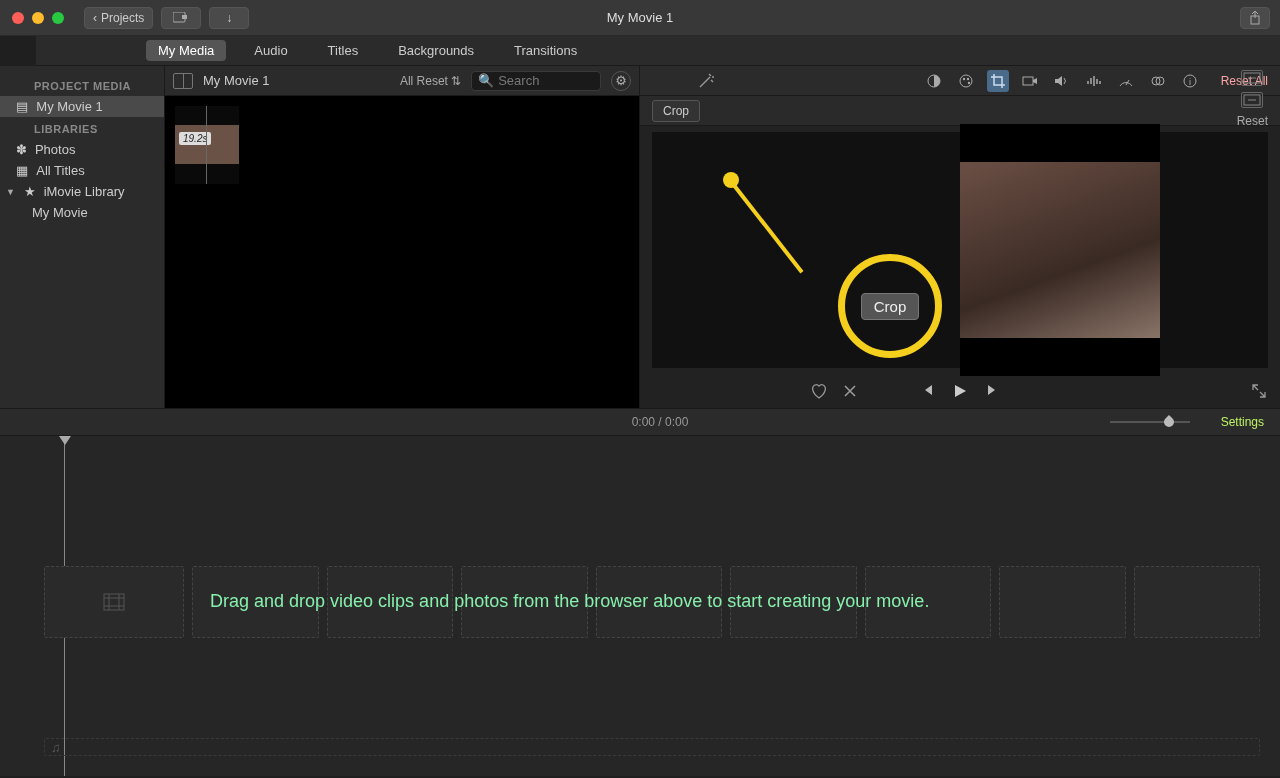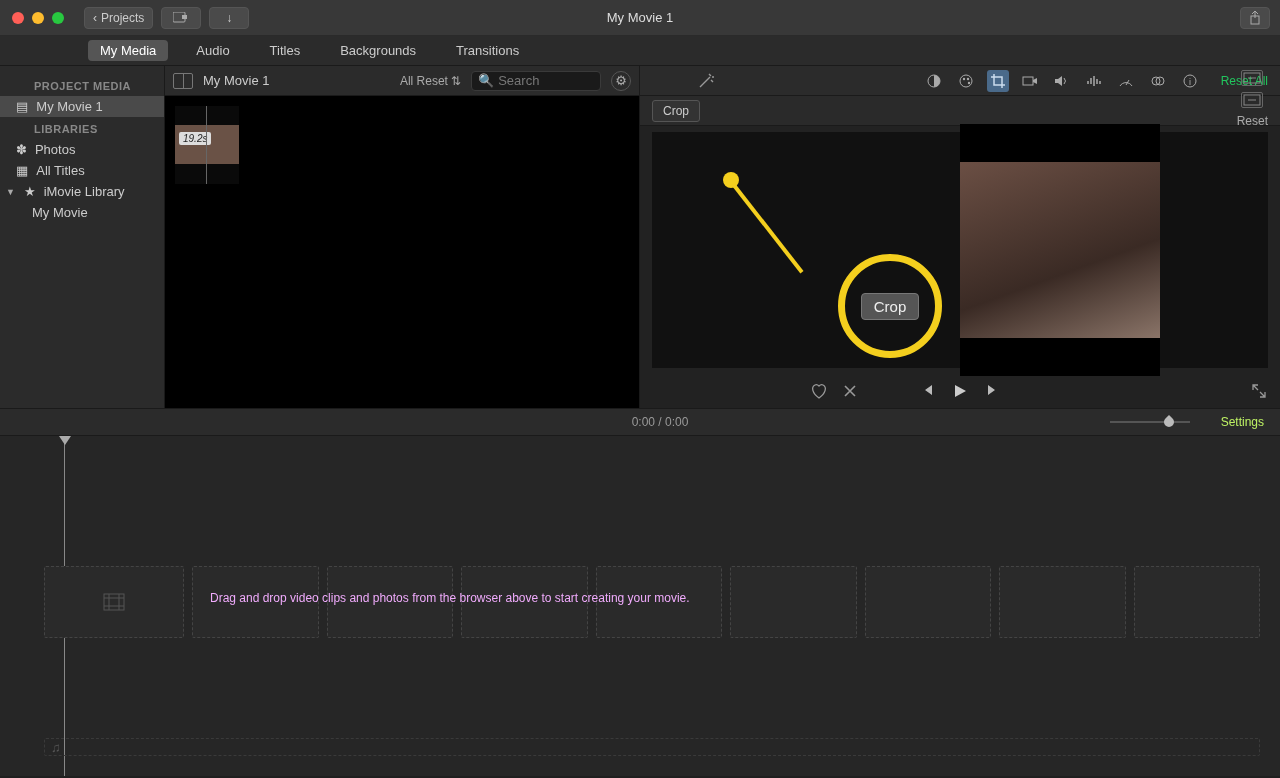--- a/index.html
+++ b/index.html
@@ -62,23 +62,24 @@
     align-items: center;
     justify-content: center;
   }
 
   
   .tabs-row {
     height: 30px;
     background: #2b2b2b;
     display: flex;
     align-items: center;
-    padding-left: 88px;
+    padding-left: 110px;
     gap: 0;
     border-bottom: 1px solid #1a1a1a;
+    margin-left: 36px;
   }
   .seg-tab {
     padding: 3px 12px;
     color: #ccc;
     font-size: 13px;
     border-radius: 4px;
   }
   .seg-tab.active { background: #555; color: #fff; }
   .tabs-row .gap { width: 16px; }
 
@@ -209,21 +210,21 @@
     background: #2b2b2b;
     position: relative;
   }
   .wand-icon {
     position: absolute;
     left: 56px;
     color: #888;
   }
   .top-icon { width: 22px; height: 22px; display:flex; align-items:center; justify-content:center; color:#aaa; border-radius:3px; }
   .top-icon.active { background:#4a6a8a; color:#cde; }
-  .reset-all { color:#22c55e; font-size:12px; margin-left:10px; }
+  .reset-all { color:#fca5a5; font-size:12px; margin-left:10px; }
 
   .crop-bar {
     height: 30px;
     display: flex;
     align-items: center;
     padding: 0 12px;
     gap: 10px;
     background: #2a2a2a;
     border-bottom: 1px solid #1a1a1a;
     position:relative;
@@ -394,22 +395,22 @@
     flex: 0 0 140px;
     display:flex;
     align-items:center;
     justify-content:center;
     color:#555;
   }
   .timeline-hint {
     position:absolute;
     top:155px;
     left:210px;
-    color:#f0abfc;
-    font-size:12px;
+    color:#86efac;
+    font-size:18px;
   }
   .audio-row {
     position:absolute;
     bottom:20px;
     left:44px; right:20px;
     height:18px;
     border:1px dashed #3a3a3a;
     border-radius:2px;
     display:flex; align-items:center; padding-left:6px;
     color:#555;

